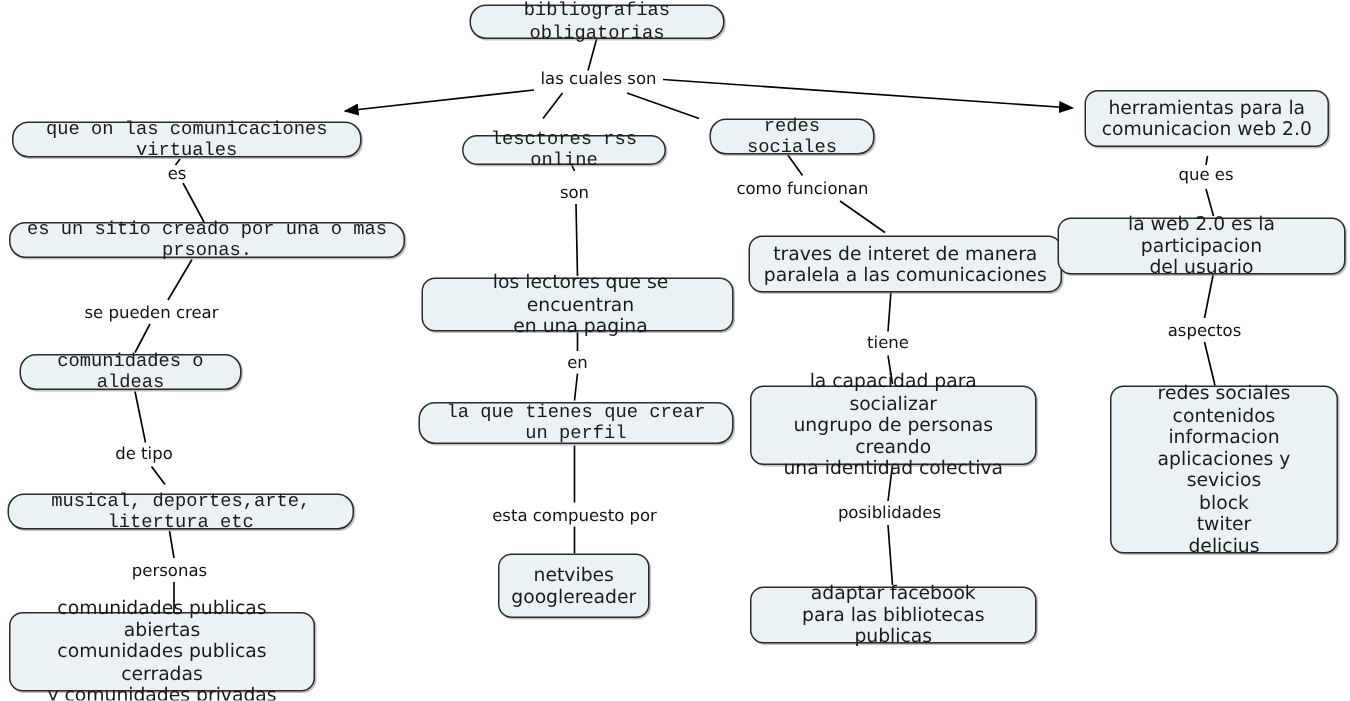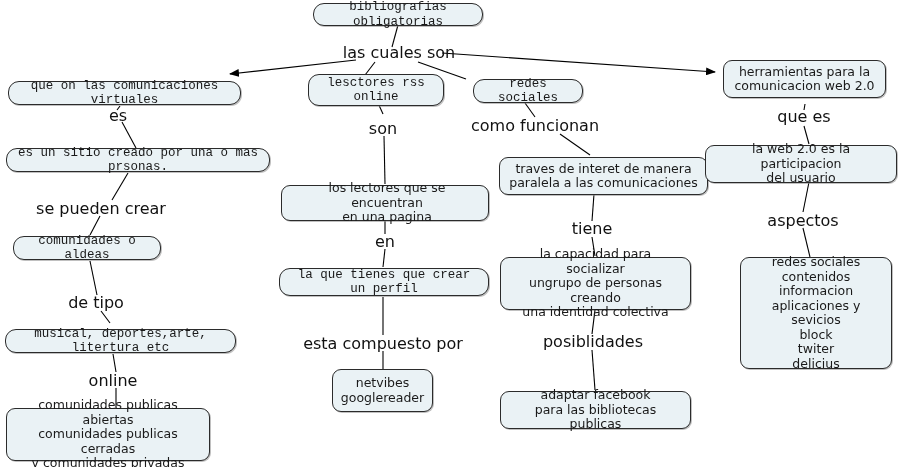--- a/index.html
+++ b/index.html
@@ -50,21 +50,21 @@
   .node.pill {
     border-radius: 11px;
     font-family: Liberation Mono, monospace;
   }
   .node.left-text {
     justify-content: flex-start;
     text-align: center;
   }
   .edge-label {
     position: absolute;
-    font-size: 16px;
+    font-size: 11px;
     line-height: 14px;
     color: #111111;
     white-space: nowrap;
     background: transparent;
   }
   .edge-label.center {
     transform: translateX(-50%);
   }
 </style>
 </head>
@@ -153,21 +153,21 @@
   <div class="node pill" style="left:6px; top:148px; width:264px; height:24px;">es un sitio creado por una o mas prsonas.</div>
 
   <div class="node pill" style="left:13px; top:236px; width:148px; height:24px;">comunidades o aldeas</div>
 
   <div class="node" style="left:6px; top:408px; width:204px; height:53px;">comunidades publicas abiertas
 comunidades publicas cerradas
 y comunidades privadas</div>
 
   <div class="node pill" style="left:5px; top:329px; width:231px; height:24px;">musical, deportes,arte, litertura etc</div>
 
-  <div class="node pill" style="left:308px; top:74px; width:136px; height:32px;">lesctores rss online</div>
+  <div class="node pill" style="left:308px; top:90px; width:136px; height:20px;">lesctores rss online</div>
 
   <div class="node" style="left:281px; top:185px; width:208px; height:36px;padding-left:12px;">los lectores que se encuentran
 en una pagina</div>
 
   <div class="node pill" style="left:279px; top:268px; width:210px; height:28px;">la que tienes que crear un perfil</div>
 
   <div class="node" style="left:332px; top:369px; width:101px; height:43px;">netvibes
 googlereader</div>
 
   <div class="node pill" style="left:473px; top:79px; width:110px; height:24px;">redes sociales</div>
@@ -197,21 +197,21 @@
 delicius</div>
 
   <div class="edge-label center" style="left:399px; top:46px;">las cuales son</div>
 
   <div class="edge-label center" style="left:118px; top:109px;">es</div>
 
   <div class="edge-label center" style="left:101px; top:202px;">se pueden crear</div>
 
   <div class="edge-label center" style="left:96px; top:296px;">de tipo</div>
 
-  <div class="edge-label center" style="left:113px; top:374px;">online</div>
+  <div class="edge-label center" style="left:113px; top:374px;">personas</div>
 
   <div class="edge-label center" style="left:383px; top:122px;">son</div>
 
   <div class="edge-label center" style="left:385px; top:235px;">en</div>
 
   <div class="edge-label center" style="left:383px; top:337px;">esta compuesto por</div>
 
   <div class="edge-label center" style="left:535px; top:119px;">como funcionan</div>
 
   <div class="edge-label center" style="left:592px; top:222px;">tiene</div>

